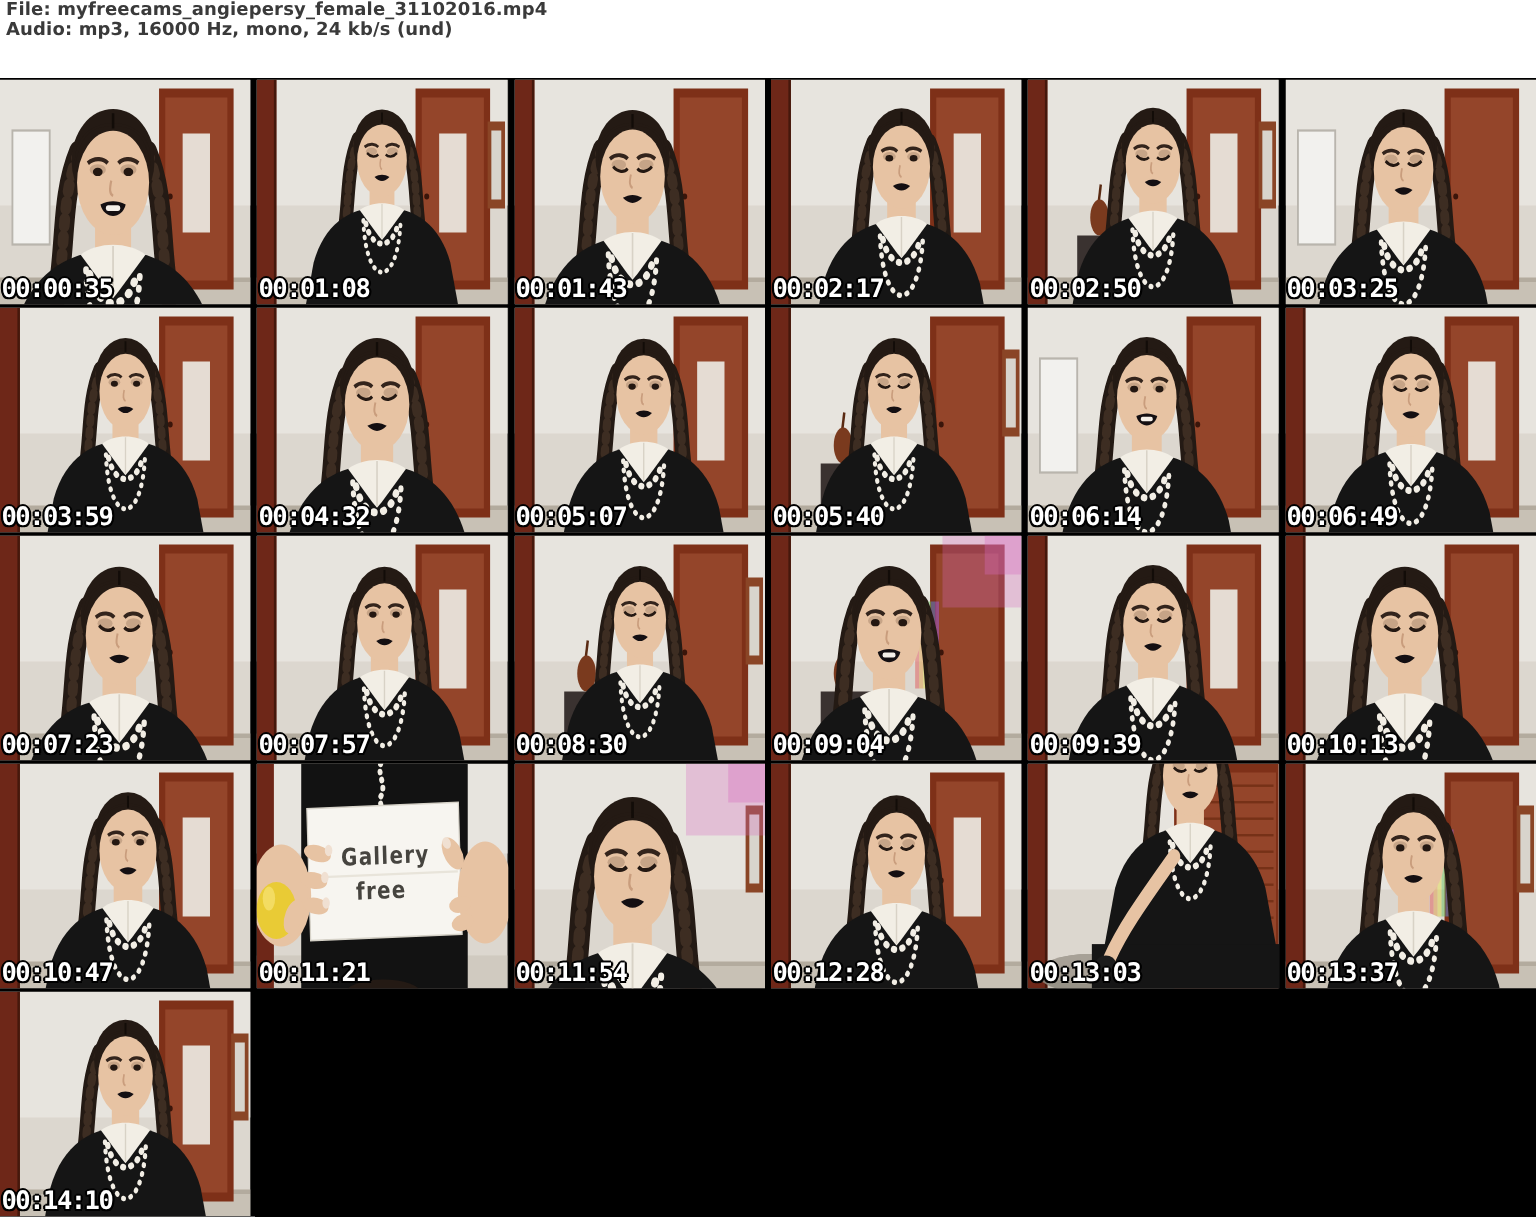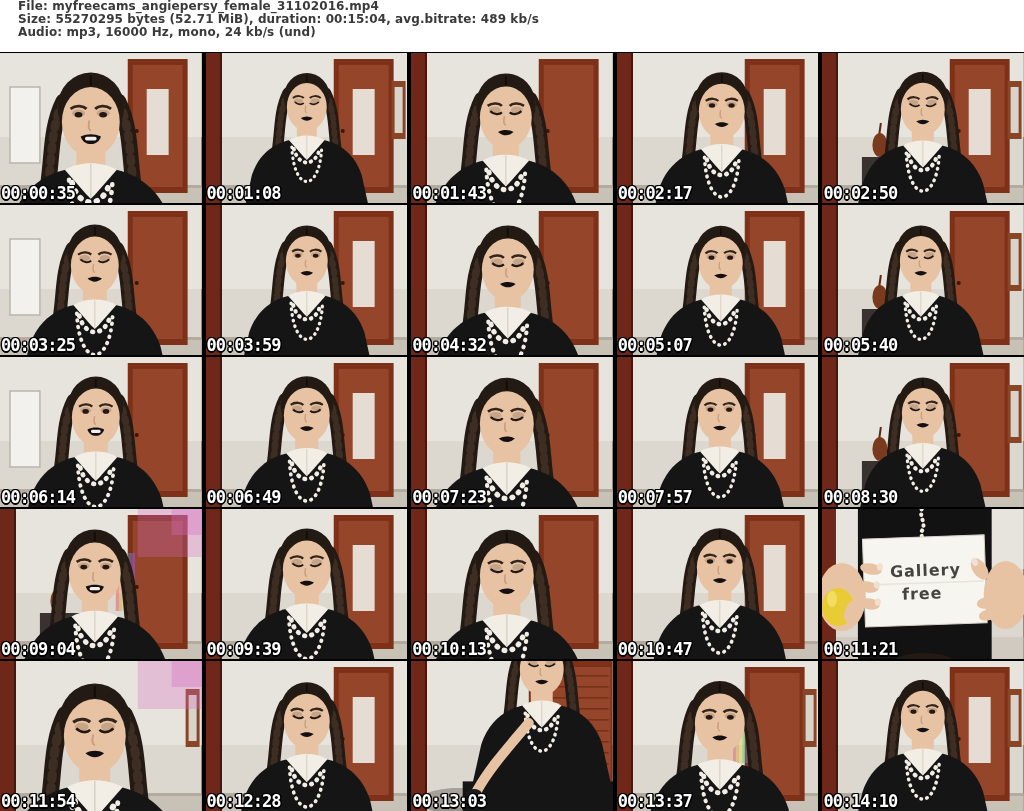--- a/index.html
+++ b/index.html
@@ -1,45 +1,44 @@
 <!DOCTYPE html>
 <html><head>
 <meta charset="utf-8">
 <style>
   html,body{margin:0;padding:0;}
   body{
     width:1024px;height:811px;overflow:hidden;background:#ffffff;
     font-family:"DejaVu Sans",sans-serif;
   }
-  .header{padding:0 0 0 18px;height:52px;box-sizing:border-box;background:#fff;}
+  .header{padding:0 0 0 4px;height:52px;box-sizing:border-box;background:#fff;}
   .header .hline{
     font-weight:bold;font-size:12px;line-height:13px;color:#3a3a3a;
     white-space:pre;letter-spacing:0.1px;
   }
   .grid{
-    display:grid;grid-template-columns:repeat(5,1fr);grid-auto-rows:150px;
+    display:grid;grid-template-columns:repeat(6,1fr);grid-auto-rows:150px;
     column-gap:4px;row-gap:2px;background:#000;height:759px;
     padding-top:1px;box-sizing:border-box;align-content:start;text-align:center;
   }
   .thumb{position:relative;overflow:hidden;background:#151515;}
   .thumb svg{display:block;width:100%;height:100%;}
   .ts{
     position:absolute;left:1px;bottom:1px;
     font-family:"DejaVu Sans Mono",monospace;font-weight:bold;
     font-size:17px;letter-spacing:-1px;color:#fff;line-height:1;
     text-shadow:-1.5px 0 #000,1.5px 0 #000,0 -1.5px #000,0 1.5px #000,
       -1px -1px #000,1px 1px #000,-1px 1px #000,1px -1px #000;
   }
 </style>
 </head>
 <body>
 
 <div class="header">
   <div class="hline">File: myfreecams_angiepersy_female_31102016.mp4</div>
-  <div class="hline">Size: 55270295 bytes (52.71 MiB), duration: 00:15:04, avg.bitrate: 489 kb/s</div>
   <div class="hline">Audio: mp3, 16000 Hz, mono, 24 kb/s (und)</div>
 </div>
 
 <div class="grid">
   <div class="thumb">
     <svg viewBox="0 0 202 150" preserveAspectRatio="none">
         <rect x="0" y="0" width="202" height="150" fill="#dcd7cf"></rect>
         <rect x="0" y="0" width="202" height="84" fill="#e7e4de"></rect>
         <rect x="0" y="132" width="202" height="3" fill="#b3ab9e"></rect>
         <rect x="0" y="135" width="202" height="15" fill="#c8c1b5"></rect>

